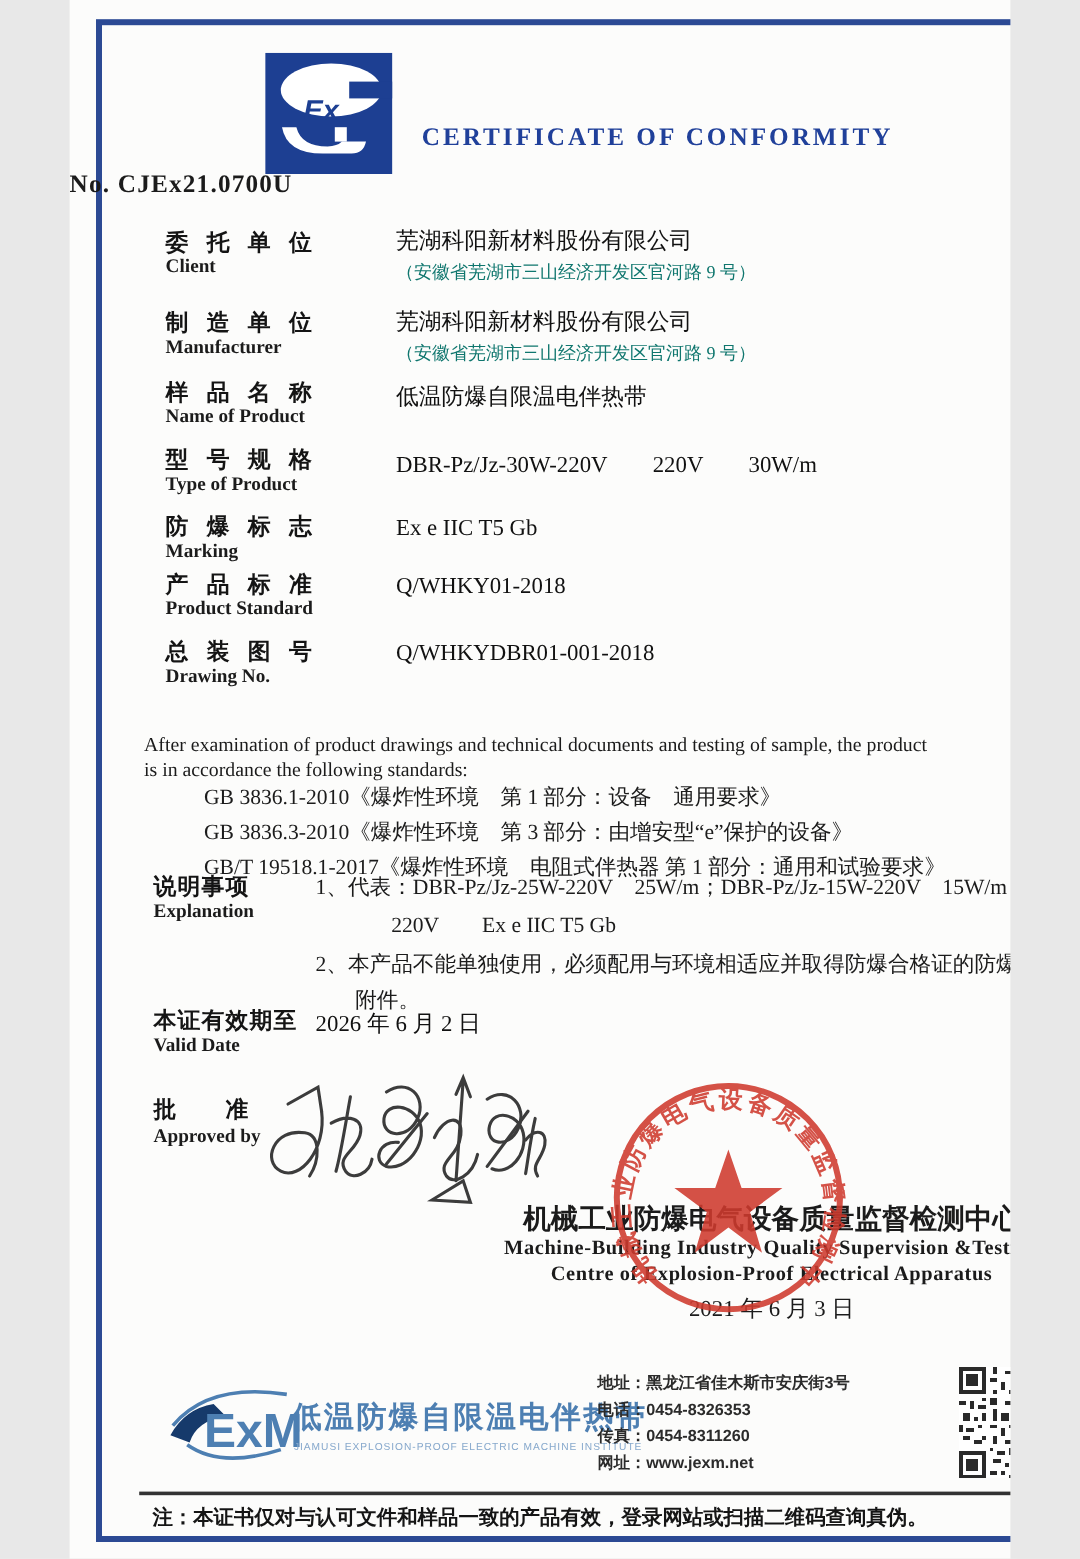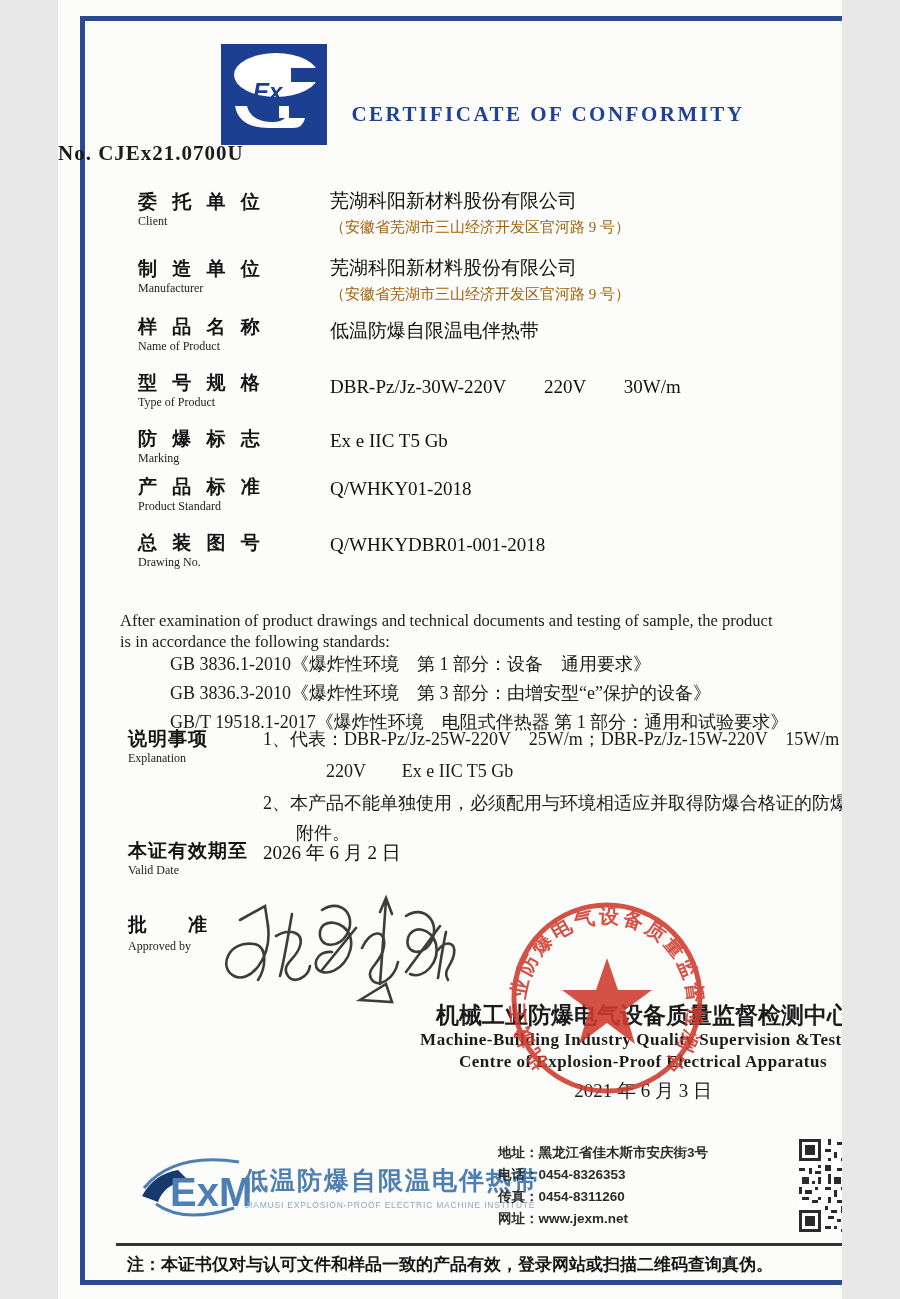--- a/index.html
+++ b/index.html
@@ -14,23 +14,23 @@
   }
   .abs{position:absolute;}
   .title{font-family:"Liberation Sans","DejaVu Sans",sans-serif;font-weight:bold;
     color:#1c3e8e;font-size:44px;letter-spacing:14px;text-align:center;width:480px;}
   .subtitle{font-weight:bold;color:#20409a;font-size:21px;letter-spacing:2.5px;
     text-align:center;width:480px;}
   .certno{font-weight:bold;font-size:21px;text-align:left;width:100%;letter-spacing:1px;}
   
   .lbl-zh{font-family:"Liberation Sans","DejaVu Sans",sans-serif;font-weight:bold;
     font-size:19px;letter-spacing:5px;color:#141414;white-space:nowrap;}
-  .lbl-en{font-size:12px;color:#1b1b1b;margin-top:1px;white-space:nowrap;}
+  .lbl-en{font-size:16px;color:#1b1b1b;margin-top:1px;white-space:nowrap;font-weight:bold;}
   .val{font-size:19px;color:#111;white-space:nowrap;}
-  .val2{font-size:15px;color:#a16207;white-space:nowrap;}
+  .val2{font-size:15px;color:#0f766e;white-space:nowrap;}
   .stmt-zh{font-family:"Liberation Sans","DejaVu Sans",sans-serif;font-weight:bold;
     font-size:19.5px;color:#111;white-space:nowrap;}
   .stmt-en{font-size:16.5px;white-space:nowrap;}
   .std{font-size:18px;white-space:nowrap;}
   .expl{font-size:18px;white-space:nowrap;}
   
   .org-zh{font-family:"Liberation Sans","DejaVu Sans",sans-serif;font-weight:bold;
     font-size:23px;text-align:center;width:520px;white-space:nowrap;}
   .org-en{font-weight:bold;font-size:17px;text-align:center;width:520px;
     letter-spacing:0.5px;white-space:nowrap;}

